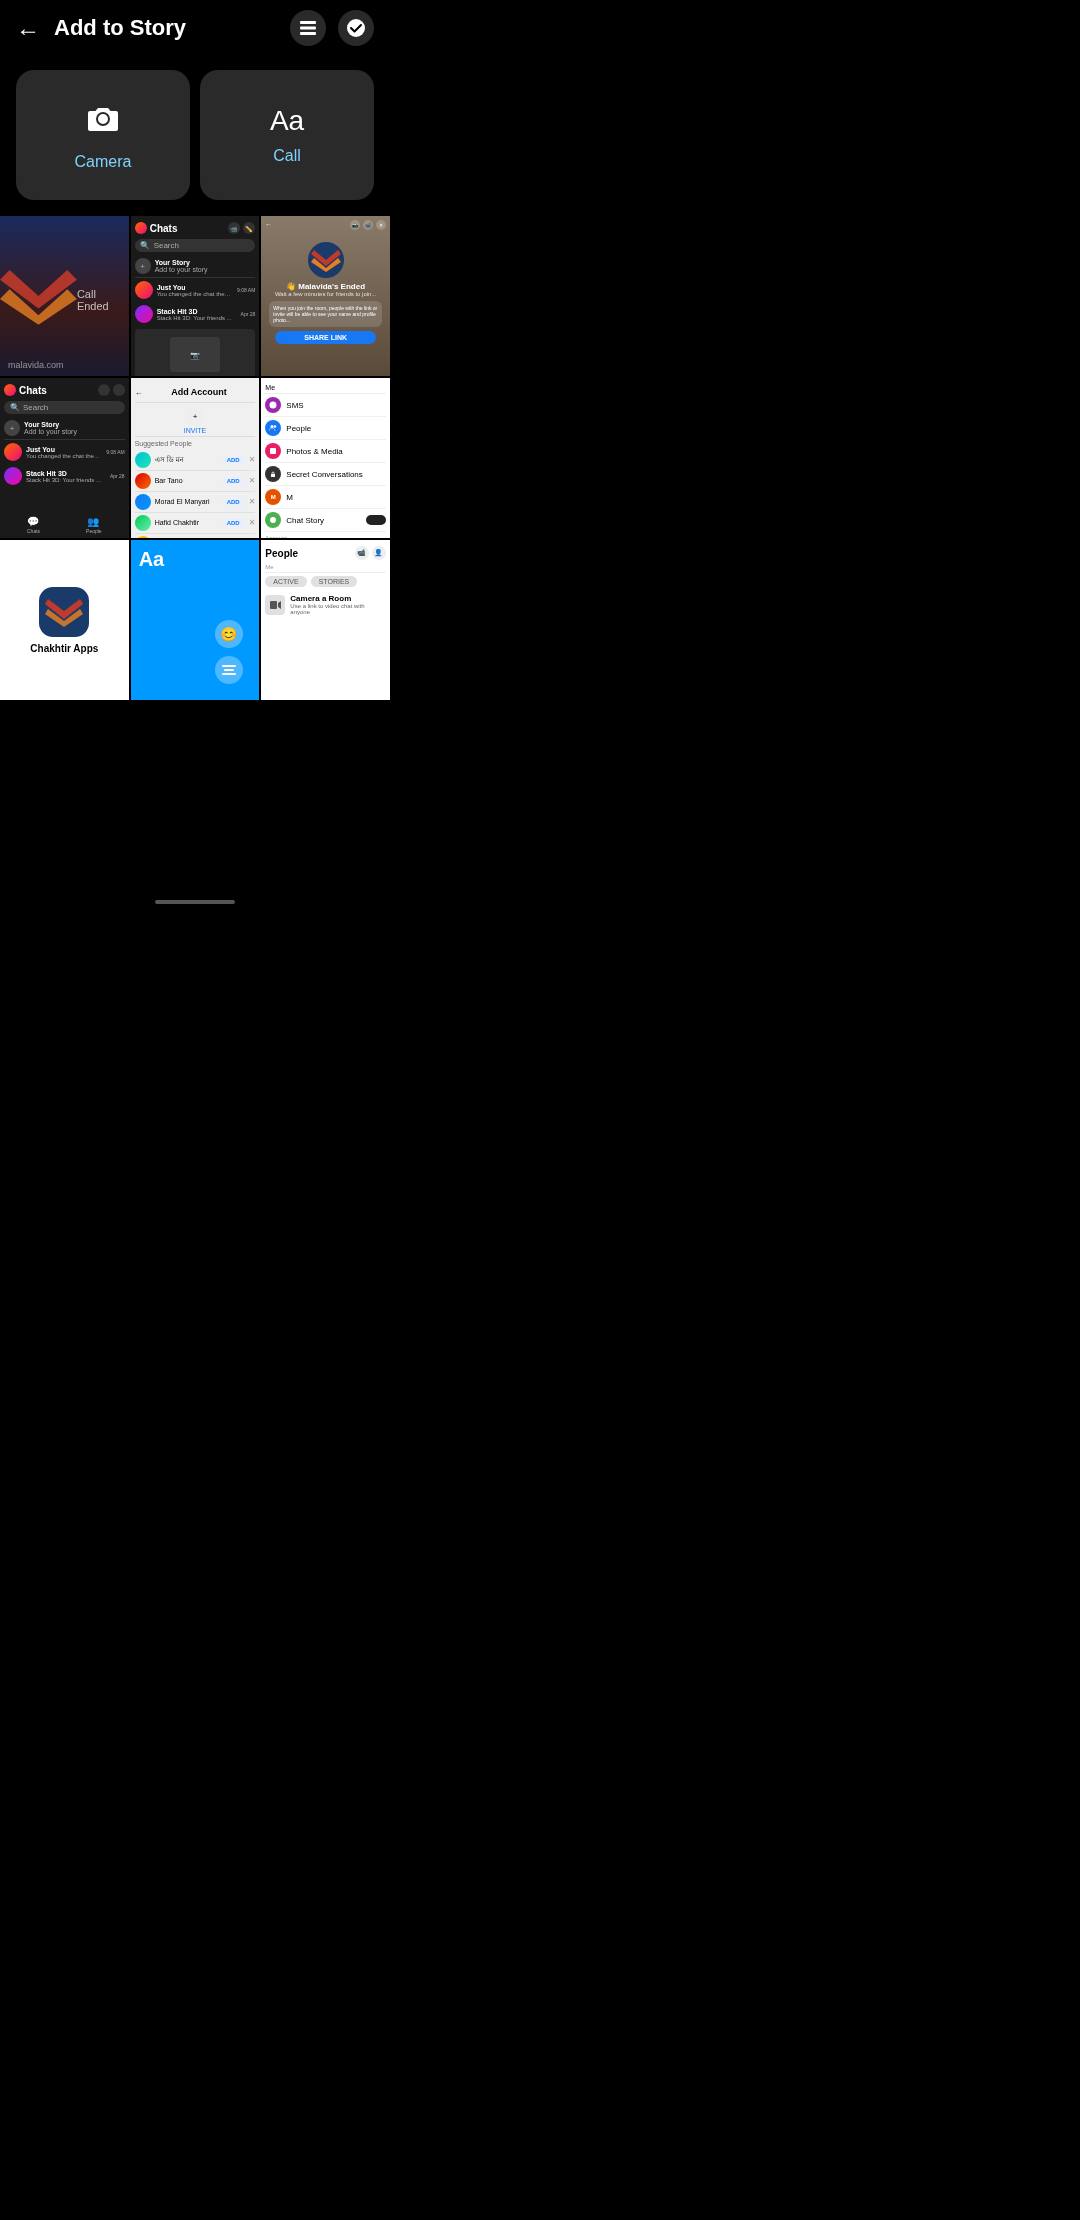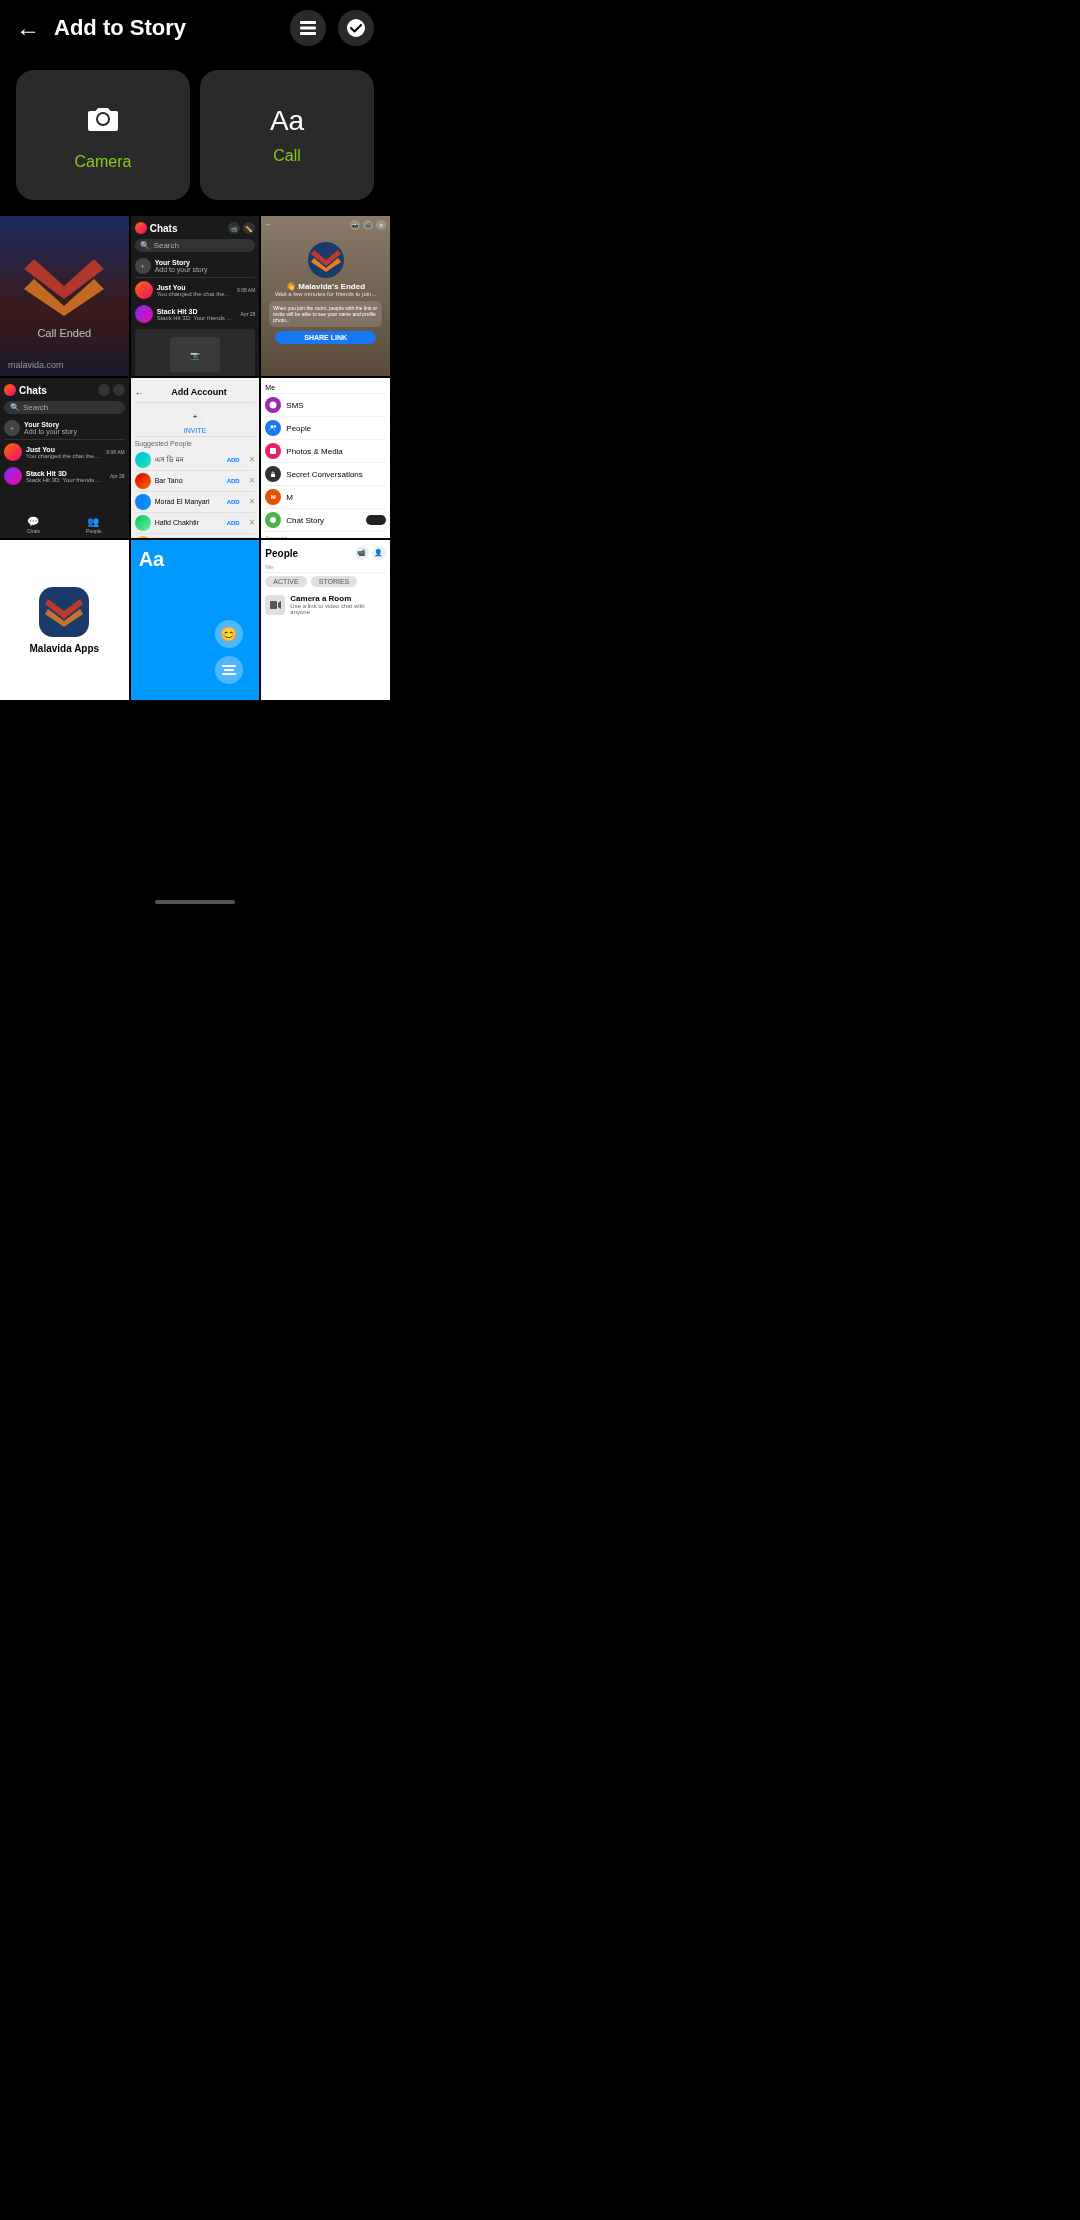--- a/index.html
+++ b/index.html
@@ -70,21 +70,21 @@
       justify-content: center;
       gap: 10px;
       cursor: pointer;
     }
     .story-card-icon {
       font-size: 30px;
       color: #fff;
     }
     .story-card-label {
       font-size: 16px;
-      color: #84cc16;
+      color: #7dd3fc;
       font-weight: 500;
     }
     .text-card-label-big {
       font-size: 28px;
       font-weight: 500;
     }
 
     
     .grid {
       display: grid;
@@ -97,21 +97,21 @@
       overflow: hidden;
       position: relative;
       background: #1a1a2e;
       cursor: pointer;
     }
 
     
     .cell-call {
       background: linear-gradient(180deg, #1a2a5e 0%, #3a1a1a 60%, #1a1a2e 100%);
       display: flex;
-      flex-direction: column;
+      flex-direction: row;
       align-items: center;
       justify-content: center;
     }
     .cell-call-text {
       font-size: 11px;
       color: rgba(255,255,255,0.7);
       margin-top: 8px;
     }
     .malavida-text {
       position: absolute;
@@ -803,21 +803,21 @@
 
   </div>
 
   <div class="grid-cell cell-malavida-apps">
     <div class="malavida-logo-big">
       <svg width="38" height="30" viewBox="0 0 38 30">
         <polygon points="3,2 19,14 35,2 38,7 19,22 0,7" fill="#c0392b"></polygon>
         <polygon points="3,12 19,24 35,12 38,17 19,30 0,17" fill="#e67e22" opacity="0.85"></polygon>
       </svg>
     </div>
-    <span class="malavida-app-label">Malavida Apps</span>
+    <span class="malavida-app-label">Chakhtir Apps</span>
   </div>
 
   <div class="grid-cell cell-text-blue" style="flex-direction:row;justify-content:flex-end;align-items:flex-end;padding:8px;background:#0099ff;">
     <div style="flex:1;"></div>
     <div class="text-cell-icons">
       <div class="round-icon-btn" style="font-size:14px;">😊</div>
       <div class="round-icon-btn">
         <svg width="14" height="14" viewBox="0 0 14 14" fill="white">
             <rect x="0" y="2" width="14" height="2" rx="1"></rect>
             <rect x="2" y="6" width="10" height="2" rx="1"></rect>

